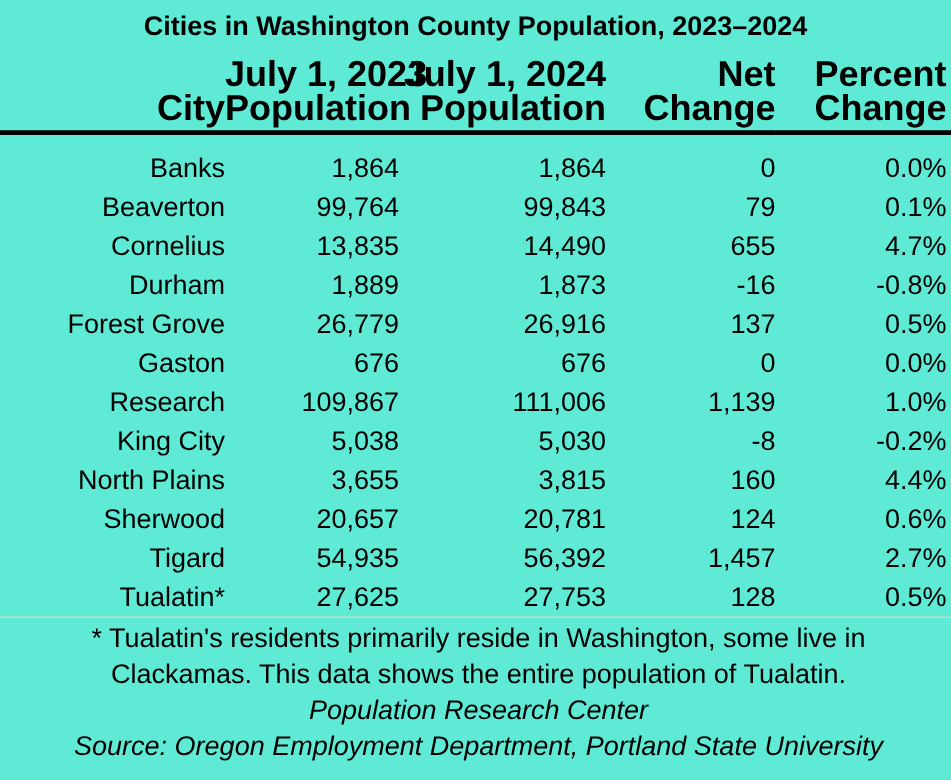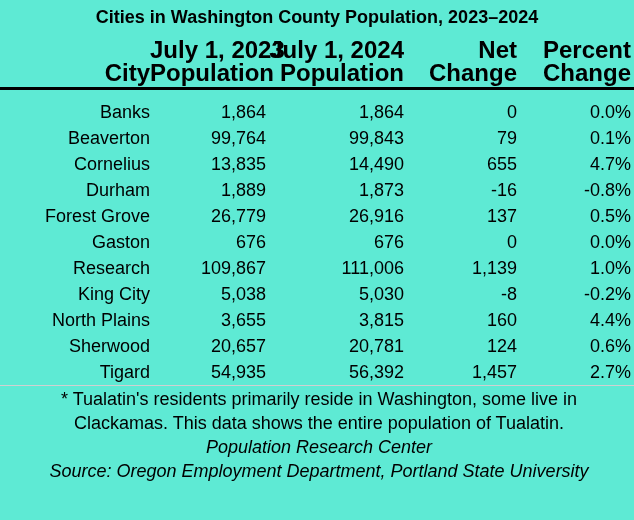--- a/index.html
+++ b/index.html
@@ -182,20 +182,27 @@
       <td class="num">124</td>
       <td class="num pct">0.6%</td>
     </tr>
         <tr>
       <td class="city">Tigard</td>
       <td class="num">54,935</td>
       <td class="num">56,392</td>
       <td class="num">1,457</td>
       <td class="num pct">2.7%</td>
     </tr>
+        <tr>
+      <td class="city">Tualatin*</td>
+      <td class="num">27,625</td>
+      <td class="num">27,753</td>
+      <td class="num">128</td>
+      <td class="num pct">0.5%</td>
+    </tr>
       </tbody>
   </table>
 
   <div class="hairline"></div>
 
   <div class="notes">
     <div class="note-line">* Tualatin's residents primarily reside in Washington, some live in</div>
     <div class="note-line">Clackamas. This data shows the entire population of Tualatin.</div>
     <div class="source-line">Population Research Center</div>
     <div class="source-line">Source: Oregon Employment Department, Portland State University</div>

